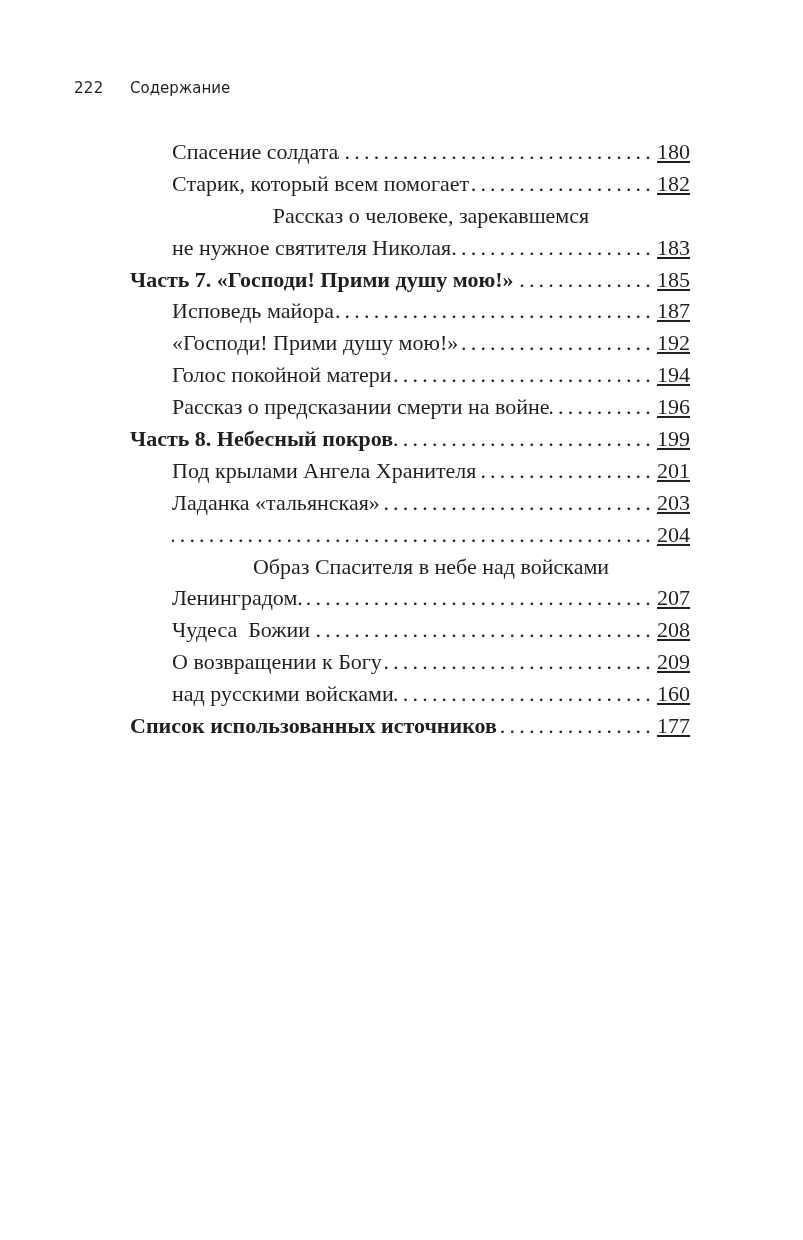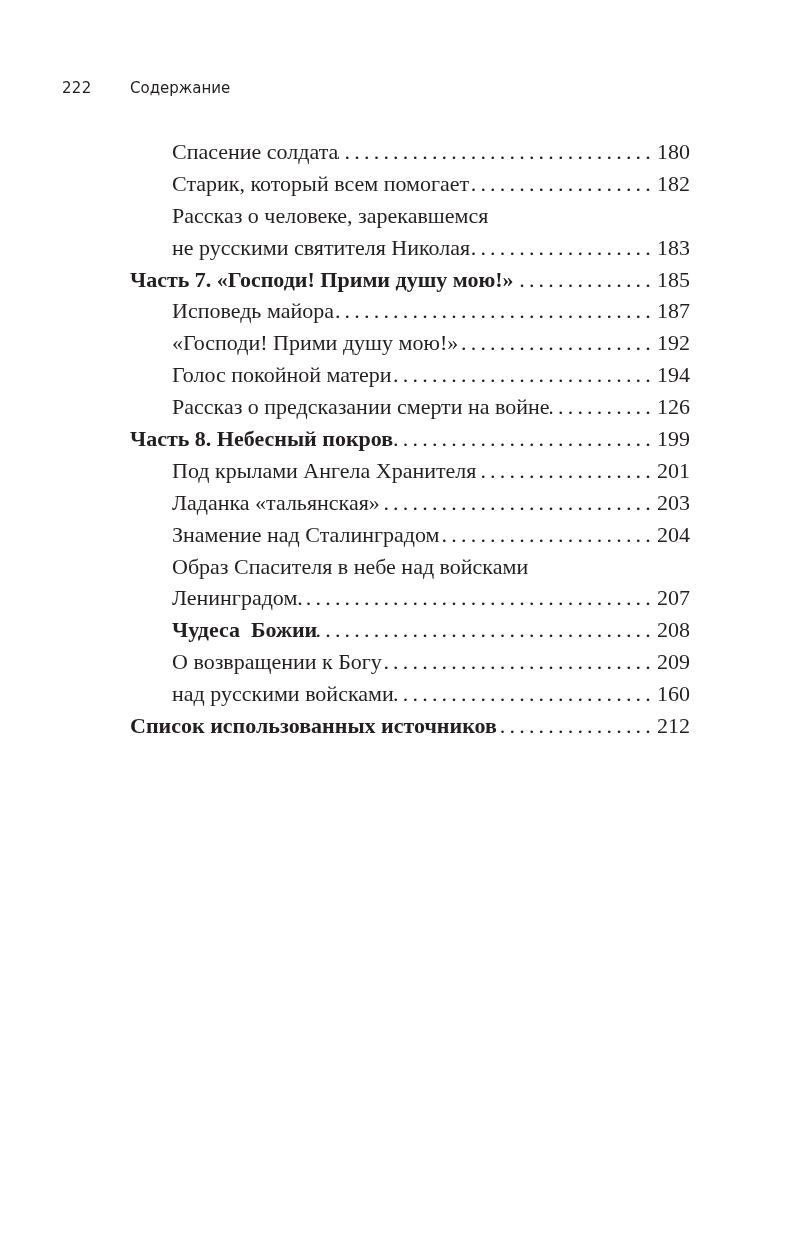--- a/index.html
+++ b/index.html
@@ -19,21 +19,21 @@
       top: 76px;
       left: 58px;
       height: 24px;
       font-family: "DejaVu Sans", "Liberation Sans", sans-serif;
       font-size: 15px;
       line-height: 24px;
       color: #231f20;
     }
     .running-head .folio {
       position: absolute;
-      left: 4px;
+      left: 16px;
       top: 0;
       letter-spacing: 0.3px;
     }
     .running-head .section-title {
       position: absolute;
       left: 72px;
       top: 0;
       white-space: nowrap;
       text-align: center;
     }
@@ -46,20 +46,21 @@
       font-size: 22px;
       line-height: 31.9px;
       color: #231f20;
     }
     .toc-entry {
       position: relative;
       display: block;
     }
     .toc-entry.sub {
       padding-left: 42px;
+      text-align: center;
     }
     .toc-entry.chapter {
       font-weight: bold;
       padding-left: 0;
     }
     .line {
       display: flex;
       align-items: baseline;
       white-space: nowrap;
       height: 31.9px;
@@ -79,20 +80,21 @@
       direction: rtl;
       min-width: 20px;
     }
     .line .leader::after {
       content: "................................................................................................................................................";
     }
     .line .page {
       flex: 0 0 auto;
       font-weight: normal;
       padding-left: 2px;
+      text-decoration: underline;
     }
     .toc-entry.chapter .line .page {
       font-weight: normal;
     }
     .line.first-line {
       display: block;
     }
   </style>
 </head>
 <body>
@@ -118,21 +120,21 @@
       <span class="leader"></span>
       <span class="page">182</span>
     </div>
   </div>
 
   <div class="toc-entry sub">
     <div class="line first-line">
       <span class="title">Рассказ о человеке, зарекавшемся</span>
     </div>
     <div class="line">
-      <span class="title">не русскими святителя Николая</span>
+      <span class="title">не нужное святителя Николая</span>
       <span class="leader"></span>
       <span class="page">183</span>
     </div>
   </div>
 
   <div class="toc-entry chapter">
     <div class="line">
       <span class="title">Часть 7. «Господи! Прими душу мою!»</span>
       <span class="leader"></span>
       <span class="page">185</span>
@@ -162,21 +164,21 @@
       <span class="leader"></span>
       <span class="page">194</span>
     </div>
   </div>
 
 
   <div class="toc-entry sub">
     <div class="line">
       <span class="title">Рассказ о предсказании смерти на войне</span>
       <span class="leader"></span>
-      <span class="page">126</span>
+      <span class="page">196</span>
     </div>
   </div>
 
   <div class="toc-entry chapter">
     <div class="line">
       <span class="title">Часть 8. Небесный покров</span>
       <span class="leader"></span>
       <span class="page">199</span>
     </div>
   </div>
@@ -192,40 +194,39 @@
   <div class="toc-entry sub">
     <div class="line">
       <span class="title">Ладанка «тальянская»</span>
       <span class="leader"></span>
       <span class="page">203</span>
     </div>
   </div>
 
   <div class="toc-entry sub">
     <div class="line">
-      <span class="title">Знамение над Сталинградом</span>
       <span class="leader"></span>
       <span class="page">204</span>
     </div>
   </div>
 
   <div class="toc-entry sub">
     <div class="line first-line">
       <span class="title">Образ Спасителя в небе над войсками</span>
     </div>
     <div class="line">
       <span class="title">Ленинградом.</span>
       <span class="leader"></span>
       <span class="page">207</span>
     </div>
   </div>
 
   <div class="toc-entry sub">
     <div class="line">
-      <span class="title" style="white-space: pre; font-weight: bold;">Чудеса  Божии</span>
+      <span class="title" style="white-space: pre;">Чудеса  Божии</span>
       <span class="leader"></span>
       <span class="page">208</span>
     </div>
   </div>
 
   <div class="toc-entry sub">
     <div class="line">
       <span class="title">О возвращении к Богу</span>
       <span class="leader"></span>
       <span class="page">209</span>
@@ -237,17 +238,17 @@
       <span class="title">над русскими войсками</span>
       <span class="leader"></span>
       <span class="page">160</span>
     </div>
   </div>
 
   <div class="toc-entry chapter">
     <div class="line">
       <span class="title">Список использованных источников</span>
       <span class="leader"></span>
-      <span class="page">212</span>
+      <span class="page">177</span>
     </div>
   </div>
 
 </main>
 
 </body></html>

